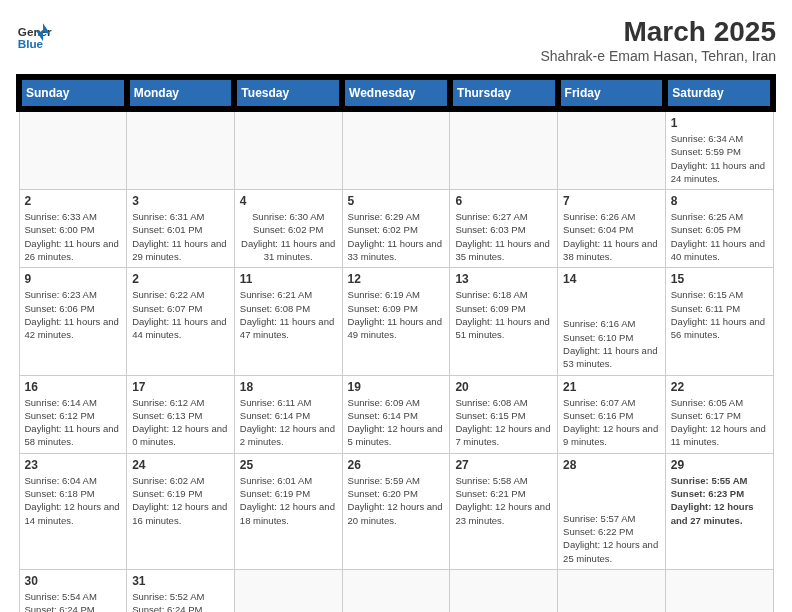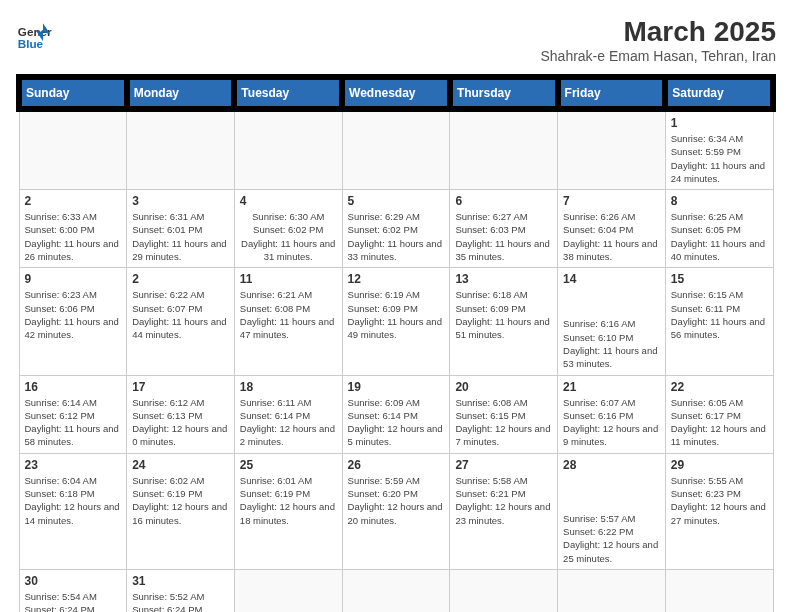--- a/index.html
+++ b/index.html
@@ -287,21 +287,21 @@
 Daylight: 12 hours and 23 minutes.</div>
         </td>
         <td>
           <span class="day-number">28</span>
           <div class="day-info" style="white-space: pre-line; margin-top: 40px;">Sunrise: 5:57 AM
 Sunset: 6:22 PM
 Daylight: 12 hours and 25 minutes.</div>
         </td>
         <td>
           <span class="day-number">29</span>
-          <div class="day-info" style="white-space: pre-line;">Sunrise: 5:55 AM
+          <div class="day-info" style="white-space: pre-line; font-weight: bold;">Sunrise: 5:55 AM
 Sunset: 6:23 PM
 Daylight: 12 hours and 27 minutes.</div>
         </td>
       </tr>
       <tr class="week-row">
         <td>
           <span class="day-number">30</span>
           <div class="day-info" style="white-space: pre-line;">Sunrise: 5:54 AM
 Sunset: 6:24 PM
 Daylight: 12 hours and 29 minutes.</div>

